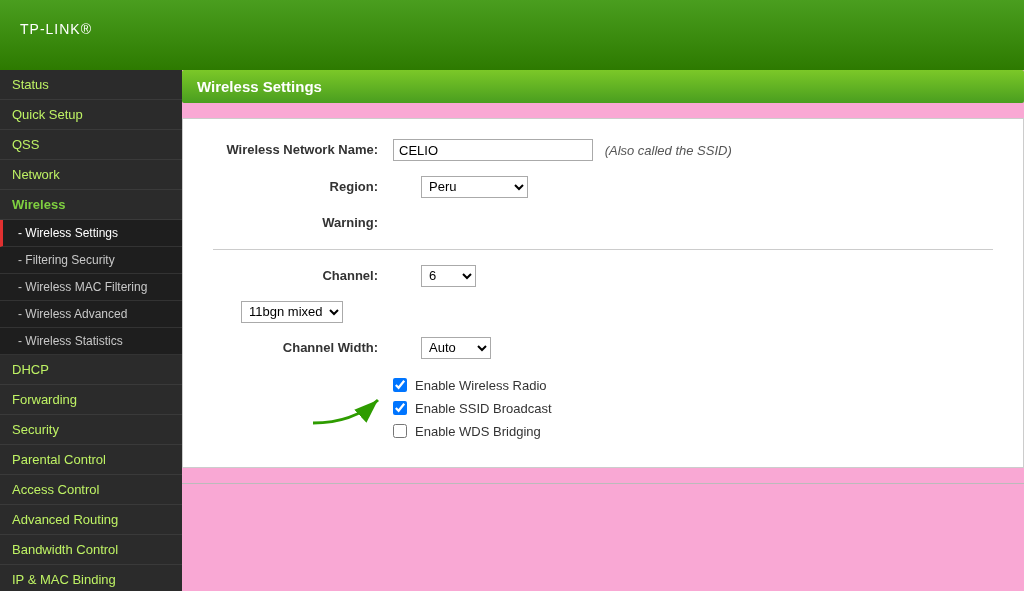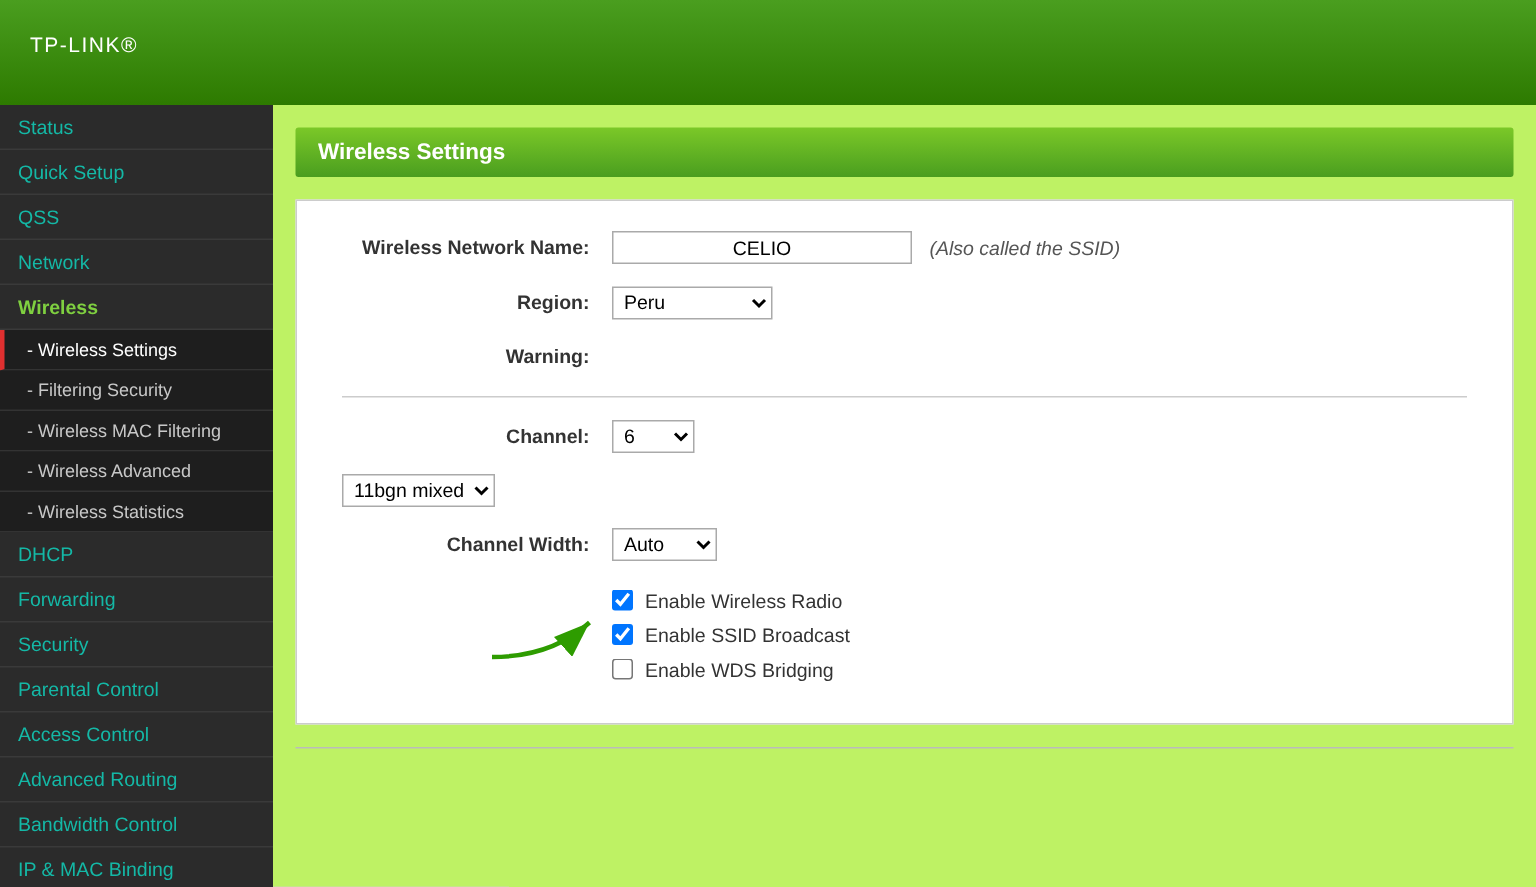--- a/index.html
+++ b/index.html
@@ -35,21 +35,21 @@
     
     #sidebar {
       width: 182px;
       background: #2b2b2b;
       height: 100%;
       overflow-y: auto;
       flex-shrink: 0;
     }
     .sidebar-item {
       padding: 7px 12px;
-      color: #14b8a6;
+      color: #bef264;
       cursor: pointer;
       font-size: 13px;
       border-bottom: 1px solid #3a3a3a;
     }
     .sidebar-item.active-parent {
       color: #7fd040;
       font-weight: bold;
     }
     .sidebar-subitem {
       padding: 6px 12px 6px 18px;
@@ -62,22 +62,21 @@
     .sidebar-subitem.active {
       background: #1e1e1e;
       color: white;
       border-left: 3px solid #e03030;
       padding-left: 15px;
     }
 
     
     #content {
       flex: 1;
-      background: #bef264;
-      padding: 15px;
+      background: #f9a8d4;
       overflow-y: auto;
     }
 
     .page-title-bar {
       background: linear-gradient(to bottom, #7bc828, #4a9e1f);
       color: white;
       font-size: 15px;
       font-weight: bold;
       padding: 8px 15px;
       margin-bottom: 15px;
@@ -111,30 +110,30 @@
       flex: 1;
     }
 
     input[type="text"] {
       width: 200px;
       height: 22px;
       border: 1px solid #aaa;
       padding: 2px 5px;
       font-size: 13px;
       background: white;
-      text-align: center;
     }
 
     select {
       height: 22px;
       border: 1px solid #aaa;
       padding: 1px 3px;
       font-size: 13px;
       background: white;
       cursor: pointer;
+      margin-left: 28px;
     }
 
     .ssid-note {
       color: #555;
       margin-left: 8px;
       line-height: 22px;
       font-style: italic;
       font-size: 13px;
     }
 

